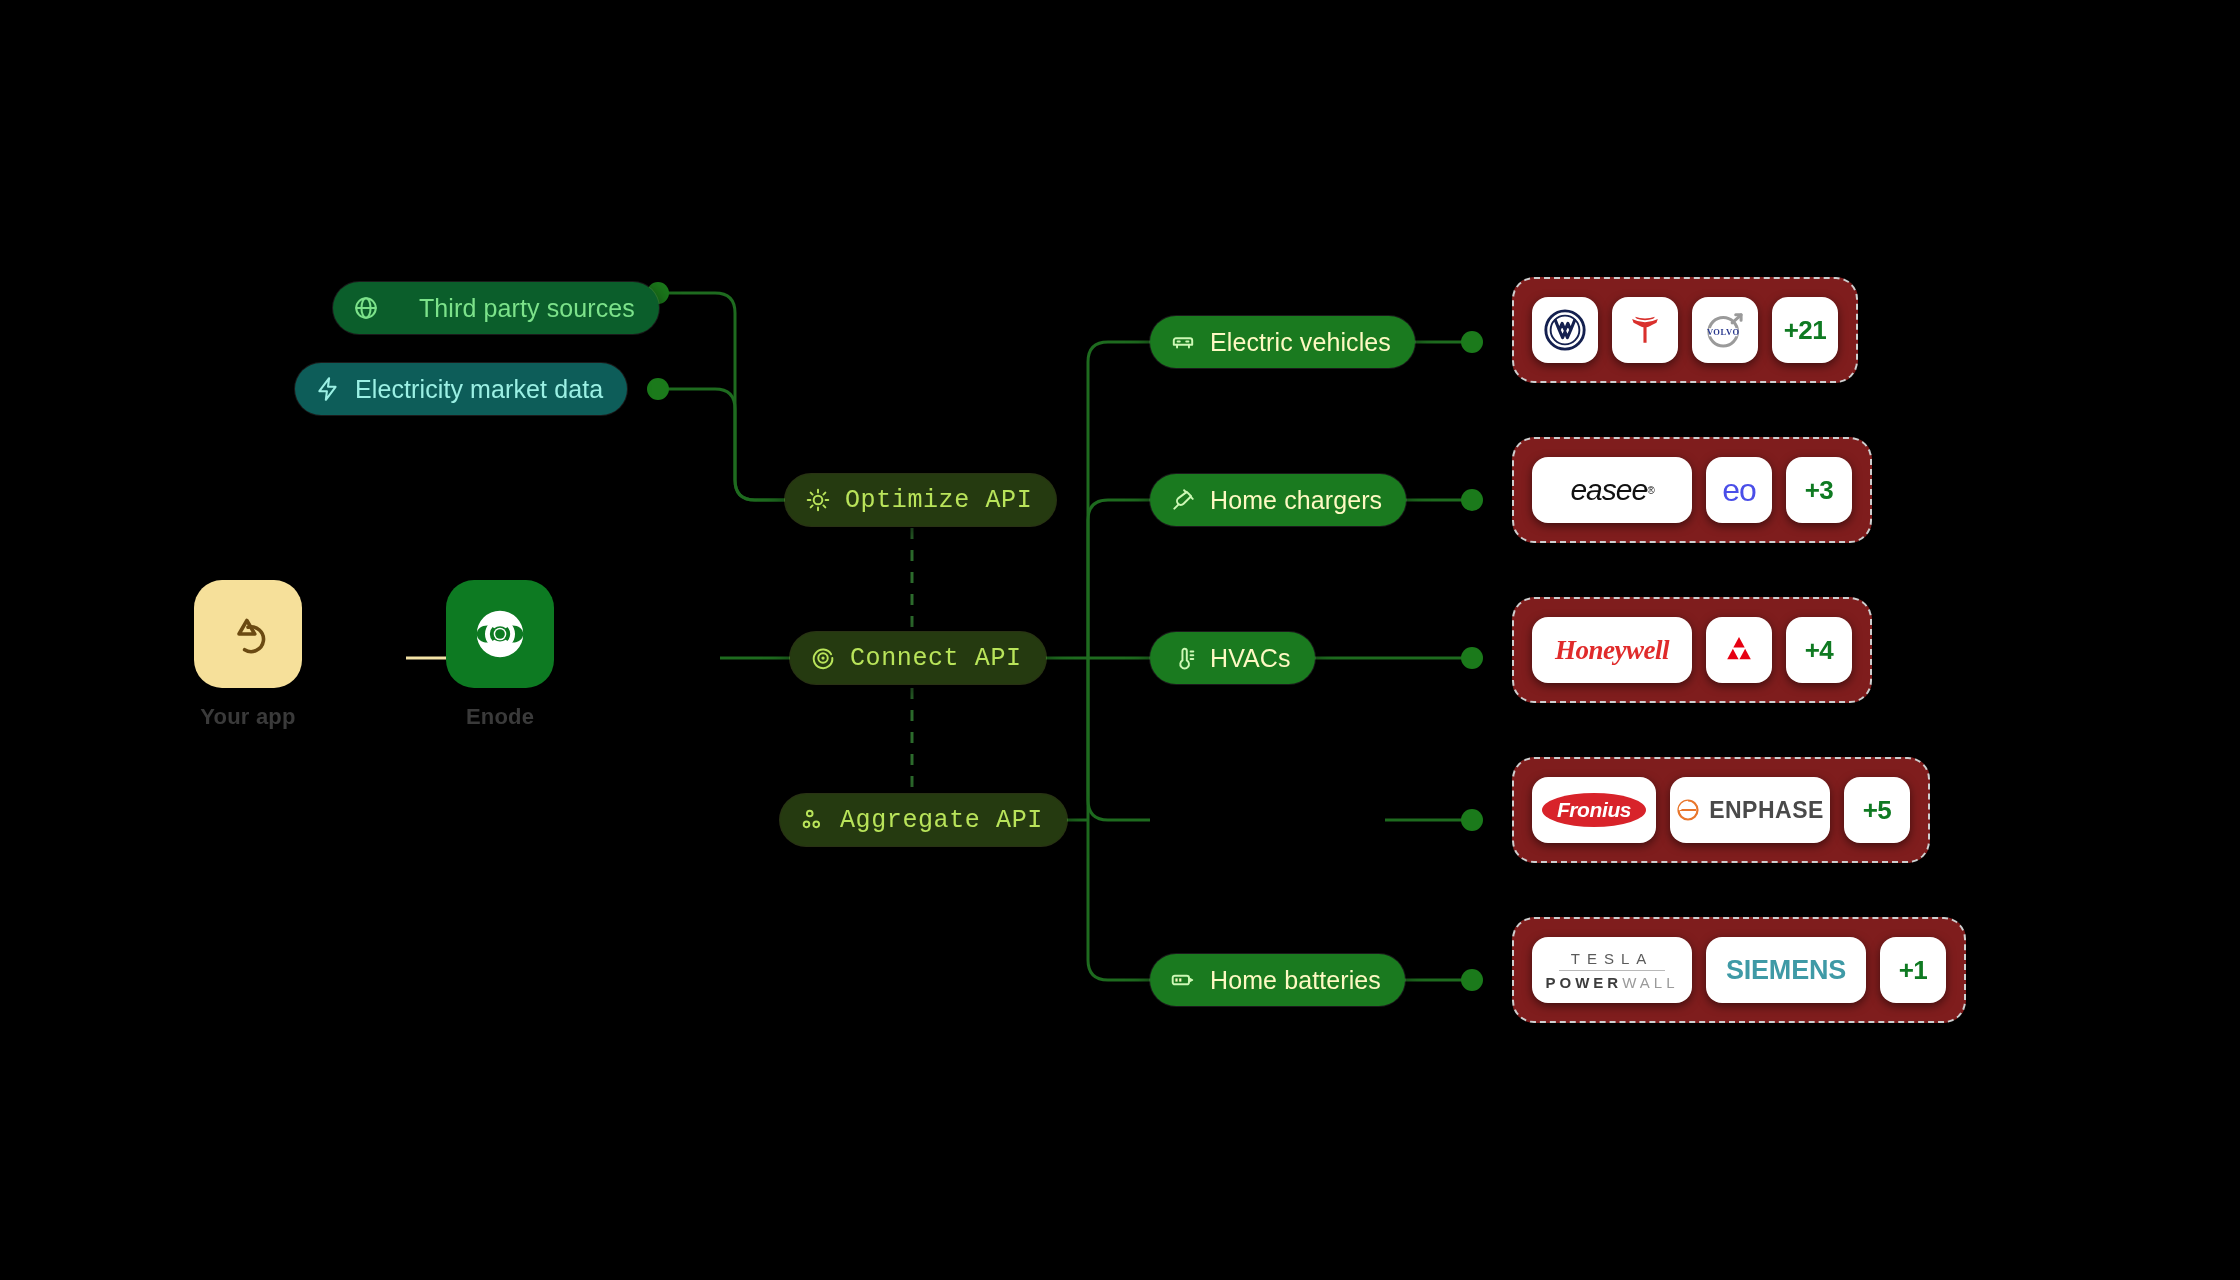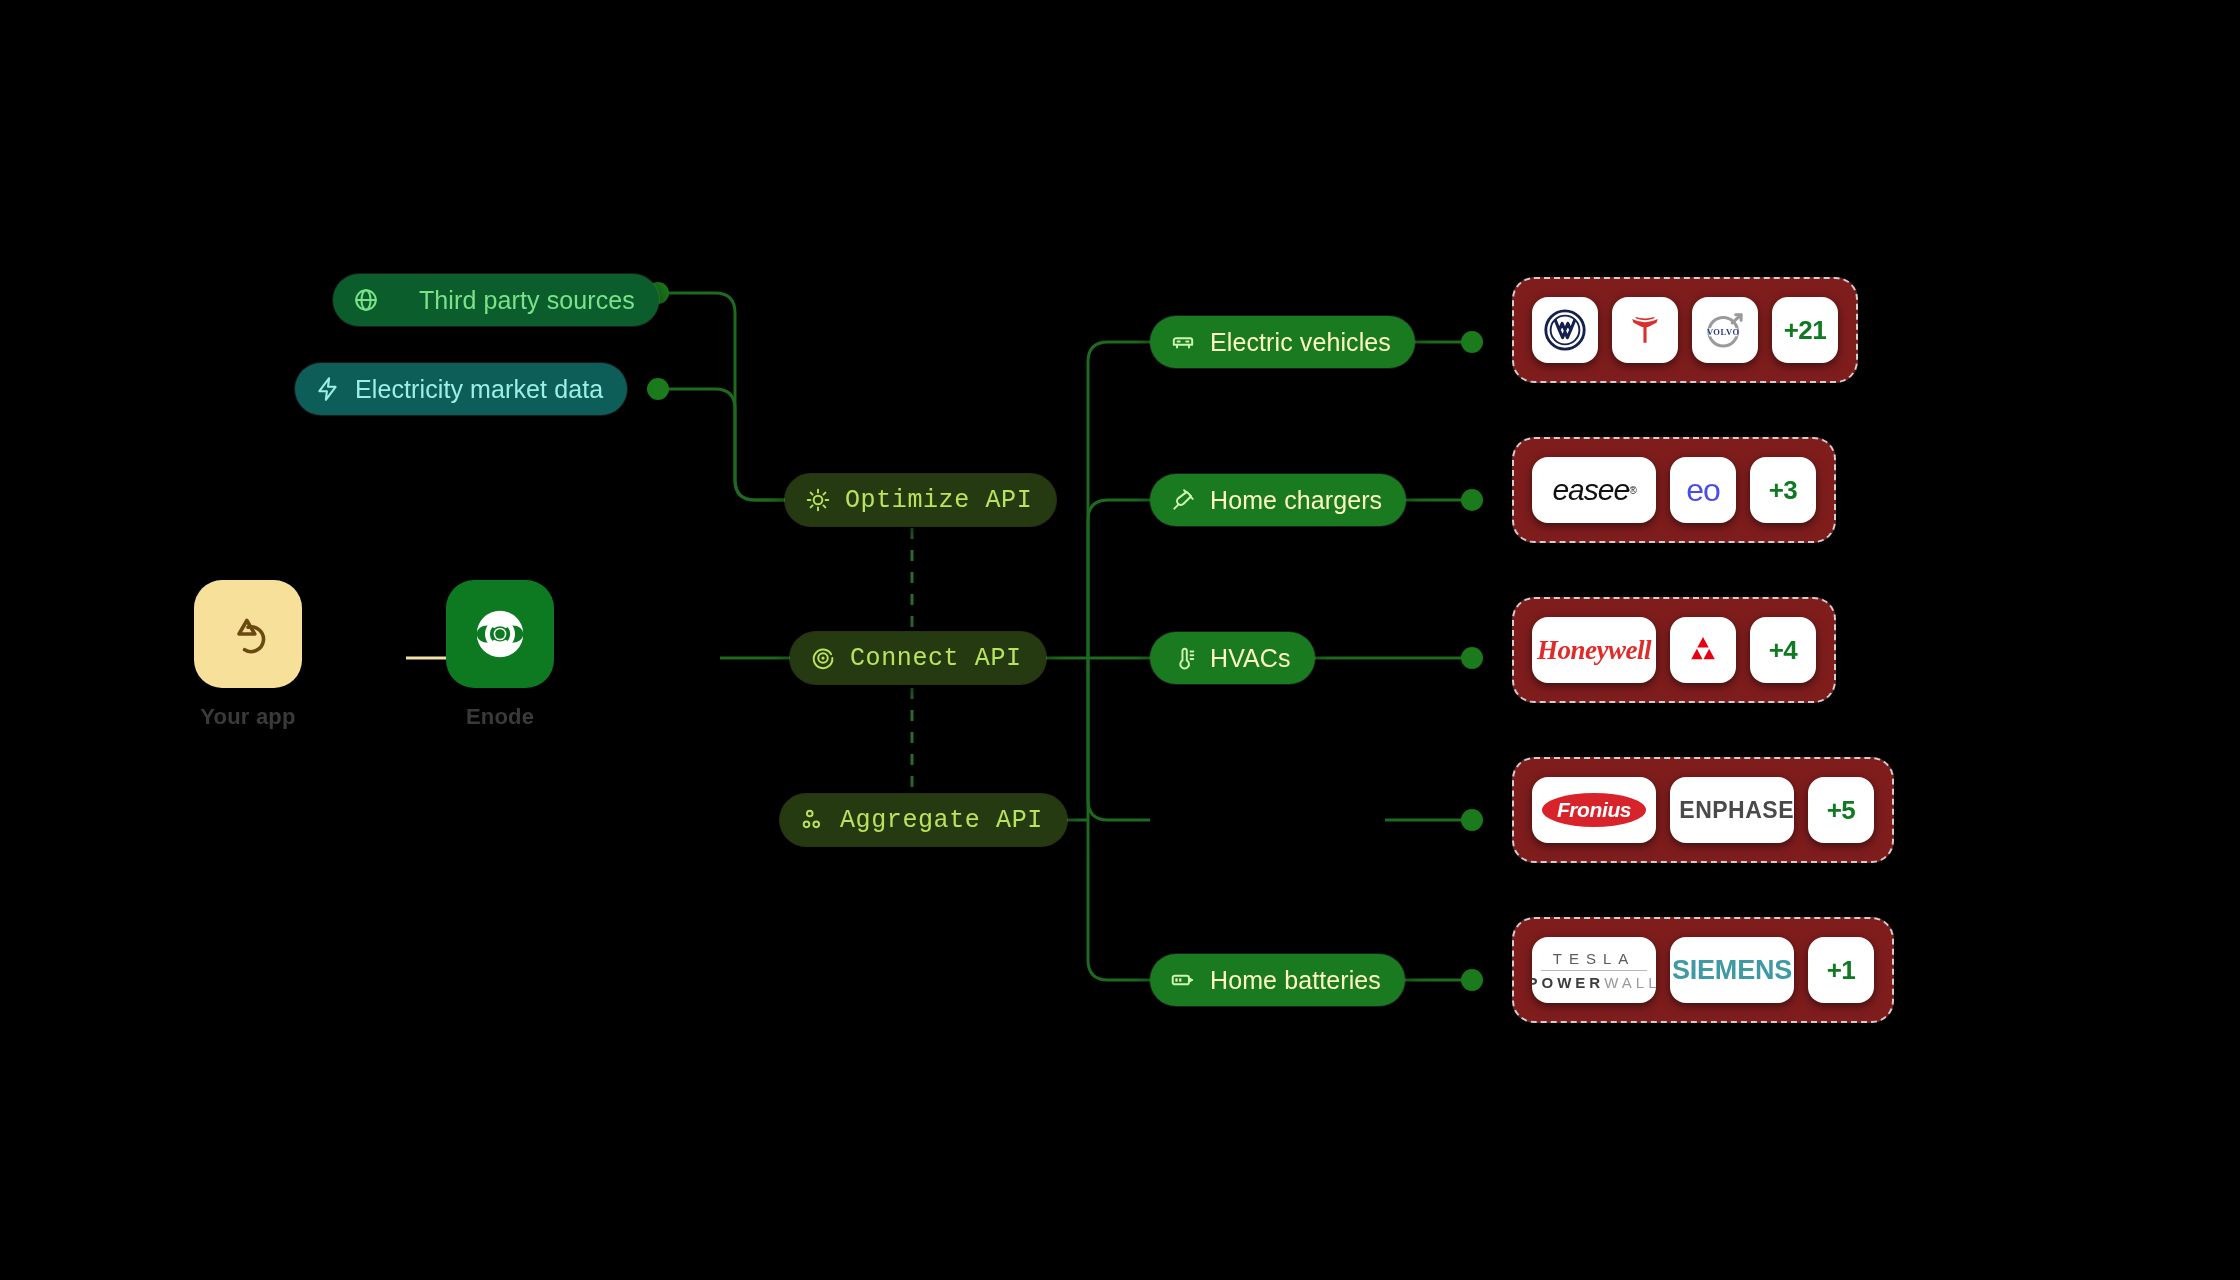--- a/index.html
+++ b/index.html
@@ -65,21 +65,21 @@
     background: #7f1d1d;
   }
   .logocard {
     background: #ffffff; border-radius: 16px;
     height: 66px; display: flex; align-items: center; justify-content: center;
     box-shadow: 0 3px 10px rgba(0,0,0,.5);
     overflow: hidden;
   }
   .logocard.sq { width: 66px; }
   .logocard.w2 { width: 124px; }
-  .logocard.w3 { width: 124px; }
+  .logocard.w3 { width: 160px; }
   .logocard.more { width: 66px; color: #0f7a22; font-size: 26px; font-weight: 700; letter-spacing: -.5px; }
 
   
   .bm { display:flex; align-items:center; justify-content:center; width:100%; height:100%; }
   .honeywell { color:#e02b2b; font-family:"Liberation Serif", serif; font-weight:700; font-style:italic; font-size:27px; letter-spacing:-.5px; }
   .easee { color:#111; font-family:"Liberation Sans", sans-serif; font-weight:500; font-size:30px; letter-spacing:-1px; font-style:italic; }
   .easee sup { font-size:10px; vertical-align:super; }
   .eo { color:#4a4ee8; font-size:32px; font-weight:500; letter-spacing:-1px; }
   .siemens { color:#3f9aa6; font-weight:700; font-size:27px; letter-spacing:-.2px; }
   .enphase { display:flex; align-items:center; gap:9px; color:#4a4a4a; font-size:23px; font-weight:600; letter-spacing:.5px; }
@@ -163,21 +163,21 @@
   <div class="apptile" style="left:148px; top:580px;">
     <div class="tile yellow">
       <svg width="54" height="54" viewBox="0 0 48 48" fill="none" stroke="#6b4a12" stroke-width="3.2" stroke-linecap="round" stroke-linejoin="round">
         <path d="M16 24 L23 12 L30 24 Z"></path>
         <path d="M24 18 A11 11 0 1 1 21 38"></path>
       </svg>
     </div>
     <div class="cap">Your app</div>
   </div>
 
-  <div class="pill src-green" style="left:333px; top:274px;gap:40px;">
+  <div class="pill src-green" style="left:333px; top:282px;gap:40px;">
     <span class="ic">
       <svg viewBox="0 0 24 24" fill="none" stroke-width="1.9" stroke-linecap="round">
         <circle cx="12" cy="12" r="9"></circle>
           <line x1="3" y1="12" x2="21" y2="12"></line>
         <ellipse cx="12" cy="12" rx="4.2" ry="9"></ellipse>
       </svg>
     </span>
     <span>Third party sources</span>
   </div>
 

